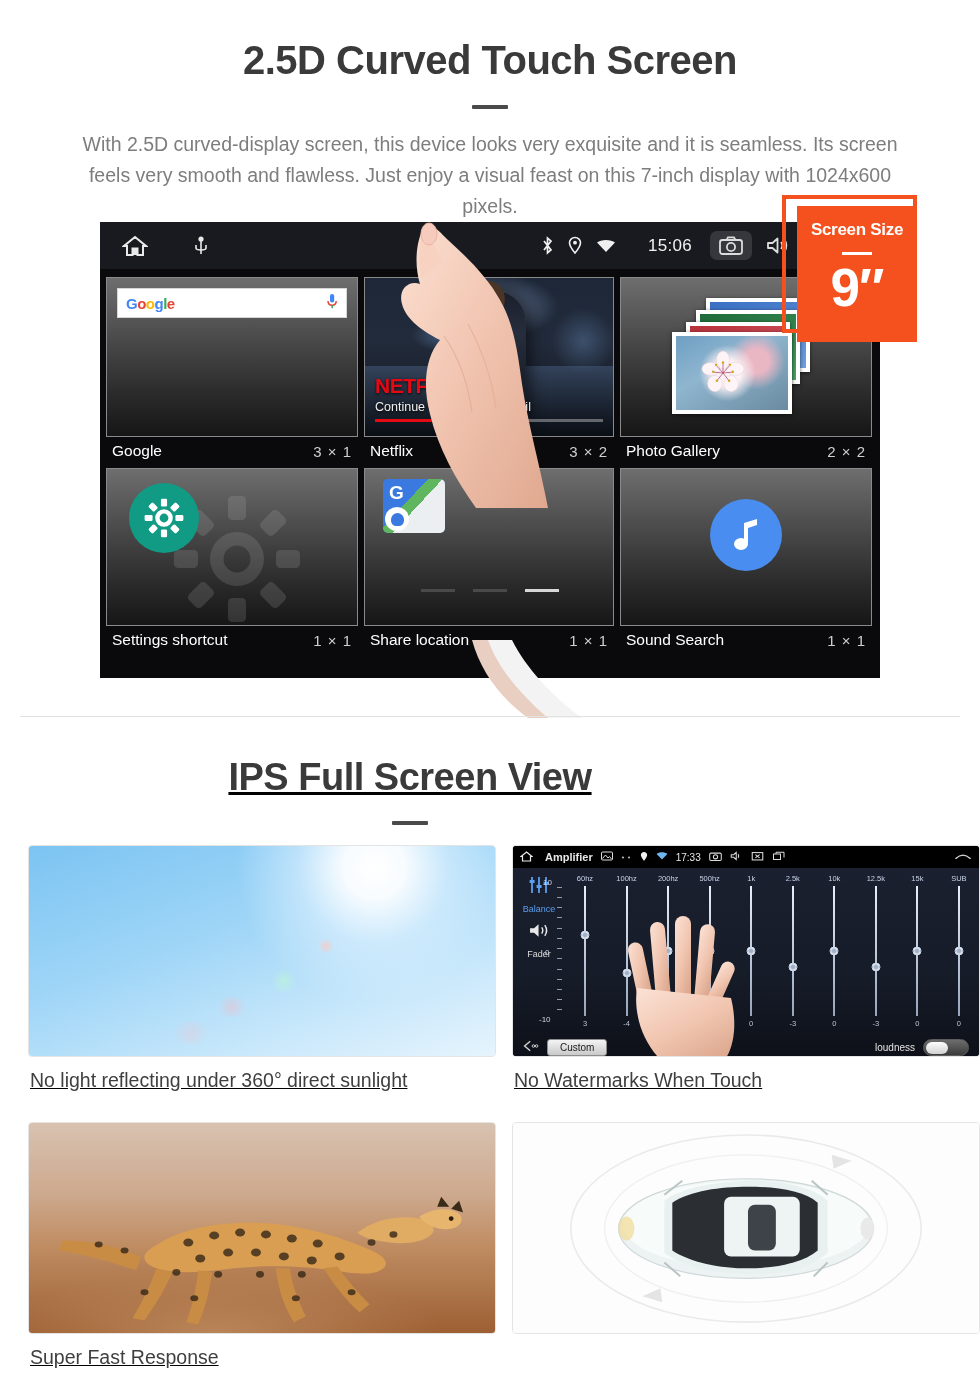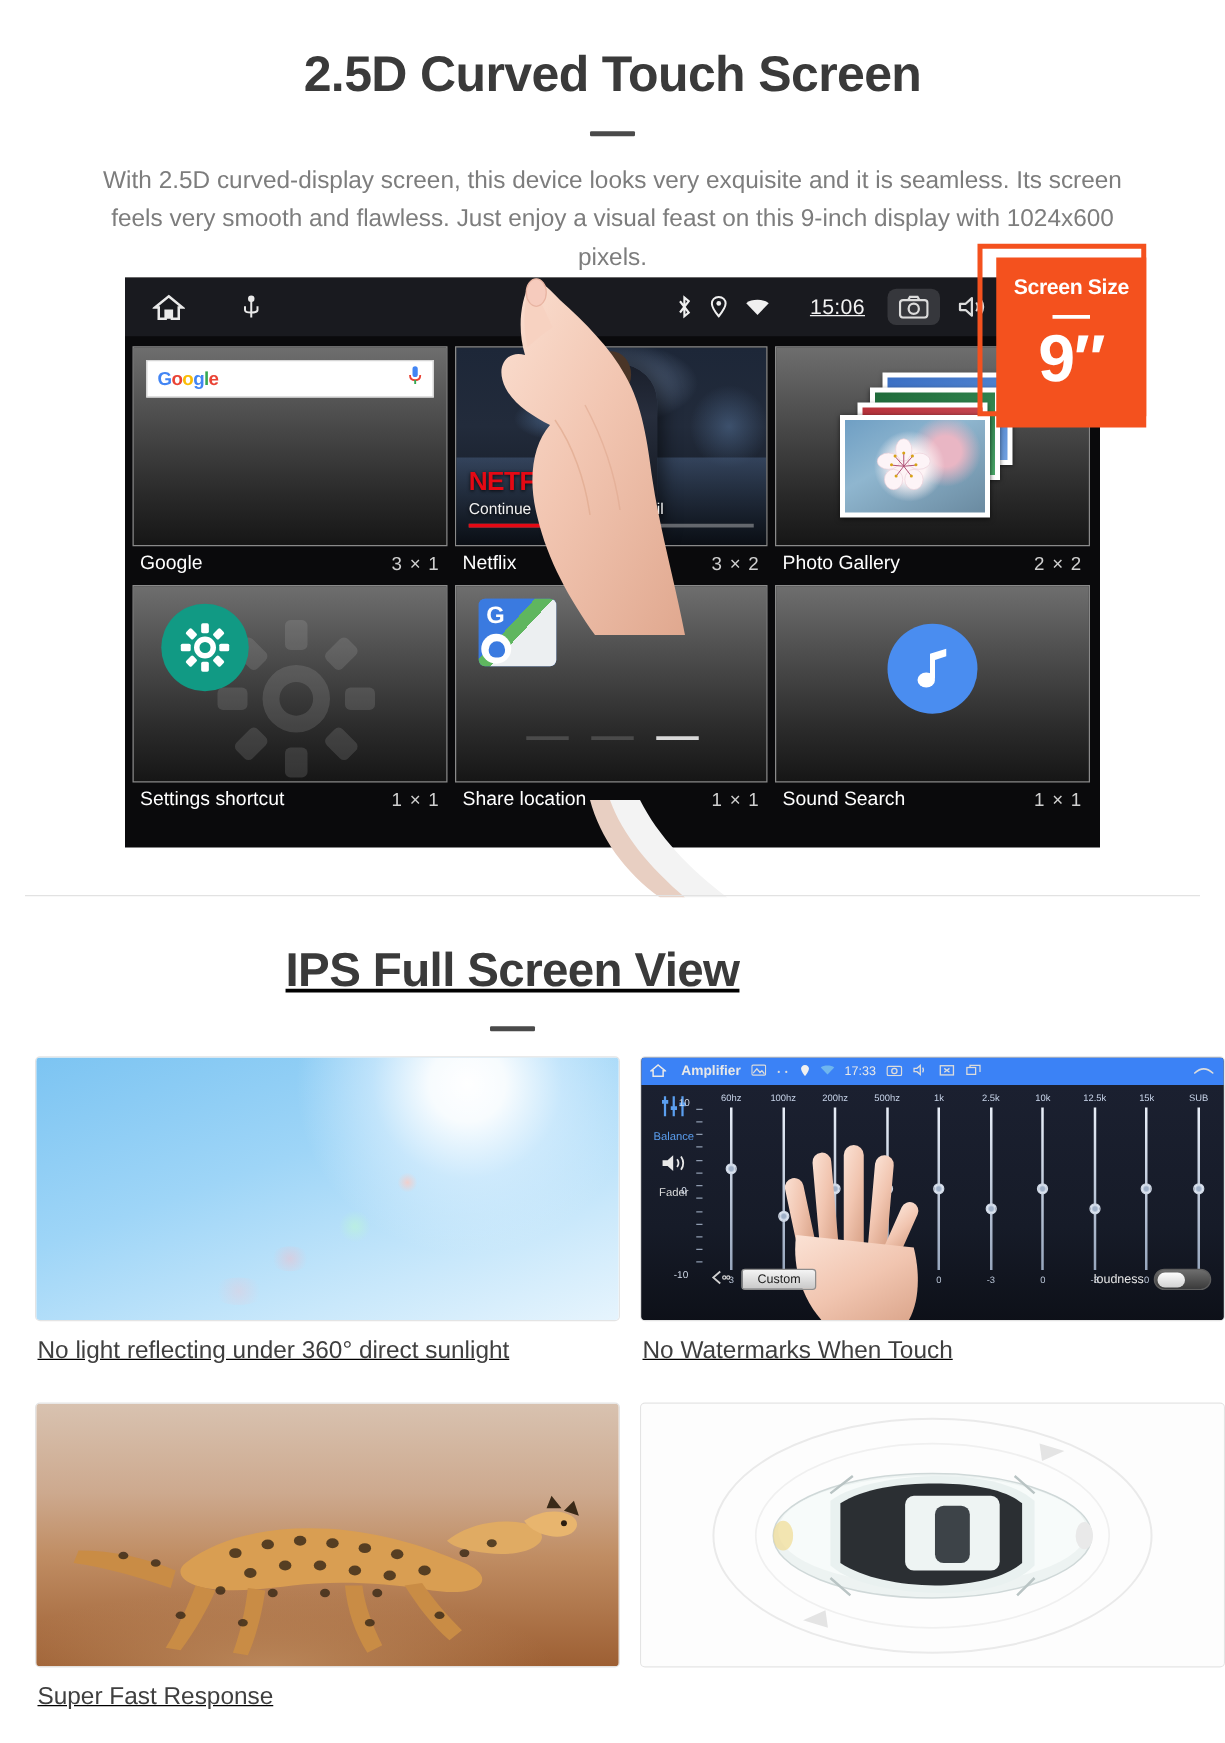--- a/index.html
+++ b/index.html
@@ -46,21 +46,21 @@
     position: relative;
     height: 47px;
     background: #191a1f;
     display: flex;
     align-items: center;
     padding: 0 12px 0 22px;
   }
   .sb-left { display: flex; align-items: center; gap: 46px; }
   .sb-right { margin-left: auto; display: flex; align-items: center; gap: 14px; }
   .sb-icon { display: flex; align-items: center; justify-content: center; }
-  .sb-clock { color: #f2f2f2; font-size: 17px; font-weight: 500; letter-spacing: .3px; margin: 0 4px 0 18px; text-decoration: underline; }
+  .sb-clock { color: #f2f2f2; font-size: 17px; font-weight: 500; letter-spacing: .3px; margin: 0 4px 0 18px; }
   .sb-cam-wrap {
     background: rgba(255,255,255,0.13);
     border-radius: 7px;
     padding: 5px 9px;
     display: flex; align-items: center;
   }
 
   .home-grid {
     position: relative;
     padding: 8px 6px 0 6px;
@@ -297,21 +297,21 @@
     position: absolute; inset: 0;
     background:
       radial-gradient(circle 190px at 74% 10%, #ffffff 0%, rgba(255,255,255,.92) 16%, rgba(225,242,255,.55) 40%, rgba(255,255,255,0) 72%),
       linear-gradient(160deg, #7cc4f2 0%, #9ed5f7 40%, #c9e8fb 75%, #e6f4fd 100%);
   }
   .flare { position: absolute; border-radius: 50%; }
 
   
   .amp { position: absolute; inset: 0; background: #10131c; }
   .amp-top {
-    height: 22px; background: #3b82f6;
+    height: 22px; background: #000000;
     display: flex; align-items: center; padding: 0 7px; gap: 8px;
     color: #e8e8e8; font-size: 9px;
   }
   .amp-title { font-weight: bold; font-size: 11px; margin-left: 4px; }
   .amp-time { font-size: 10px; }
   .amp-body { position: relative; height: 190px;
     background: linear-gradient(180deg,#1b2030 0%, #161b28 60%, #0d1018 100%); }
   .amp-side {
     position: absolute; left: 0; top: 0; width: 52px; height: 100%;
     display: flex; flex-direction: column; align-items: center; padding-top: 8px; gap: 8px;
@@ -335,22 +335,22 @@
     background: radial-gradient(circle,#9fb0c8 30%, #e9eff8 70%);
     border: 1px solid #cfd8e6;
   }
   .band-val { font-size: 7.5px; color: #b9c4d6; margin-top: 3px; }
   .amp-scale {
     position: absolute; left: 30px; top: 10px; bottom: 34px;
     width: 24px; color: #cfd8e6; font-size: 8px;
   }
   .amp-scale .tick { position: absolute; left: 14px; width: 5px; height: 1px; background: #8f9cb0; }
   .amp-bottom {
-    position: absolute; left: 0; right: 0; bottom: 11px; height: 30px;
-    display: flex; align-items: flex-start; padding: 0 10px; gap: 8px; margin-left: 46px;
+    position: absolute; left: 0; right: 0; bottom: 0; height: 30px;
+    display: flex; align-items: flex-end; padding: 0 10px; gap: 8px;
   }
   .amp-btn {
     background: linear-gradient(180deg,#f4f4f4,#c9c9c9);
     border: 1px solid #8d8d8d; border-radius: 3px;
     color: #1b1b1b; font-size: 10px; padding: 2px 12px;
   }
   .amp-loud { margin-left: auto; display: flex; align-items: center; gap: 8px; color: #e4e4e4; font-size: 10px; }
   .amp-toggle {
     width: 46px; height: 17px; border-radius: 9px;
     background: linear-gradient(180deg,#6d6d6d,#3b3b3b);
@@ -376,21 +376,21 @@
   
   .car-bg { position: absolute; inset: 0; background: #fdfdfd; }
 </style>
 </head>
 <body>
 
 <div class="section-one">
 
   <div class="sec-title">2.5D Curved Touch Screen</div>
   <div class="title-rule"></div>
-  <div class="sec-desc">With 2.5D curved-display screen, this device looks very exquisite and it is seamless. Its screen feels very smooth and flawless. Just enjoy a visual feast on this 9-inch display with 1024x600 pixels.</div>
+  <div class="sec-desc">With 2.5D curved-display screen, this device looks very exquisite and it is seamless. Its screen feels very smooth and flawless. Just enjoy a visual feast on this 7-inch display with 1024x600 pixels.</div>
 
   <div class="device">
 
     <div class="statusbar">
       <div class="sb-left">
         <span class="sb-icon">
           <svg width="26" height="22" viewBox="0 0 26 22">
               <path d="M13 2 L24 11 L21 11 L21 20 L15.5 20 L15.5 13.5 L10.5 13.5 L10.5 20 L5 20 L5 11 L2 11 Z" fill="none" stroke="#e9e9e9" stroke-width="2"></path>
               <rect x="10.5" y="13.5" width="5" height="6.5" fill="#e9e9e9"></rect>
             </svg>

